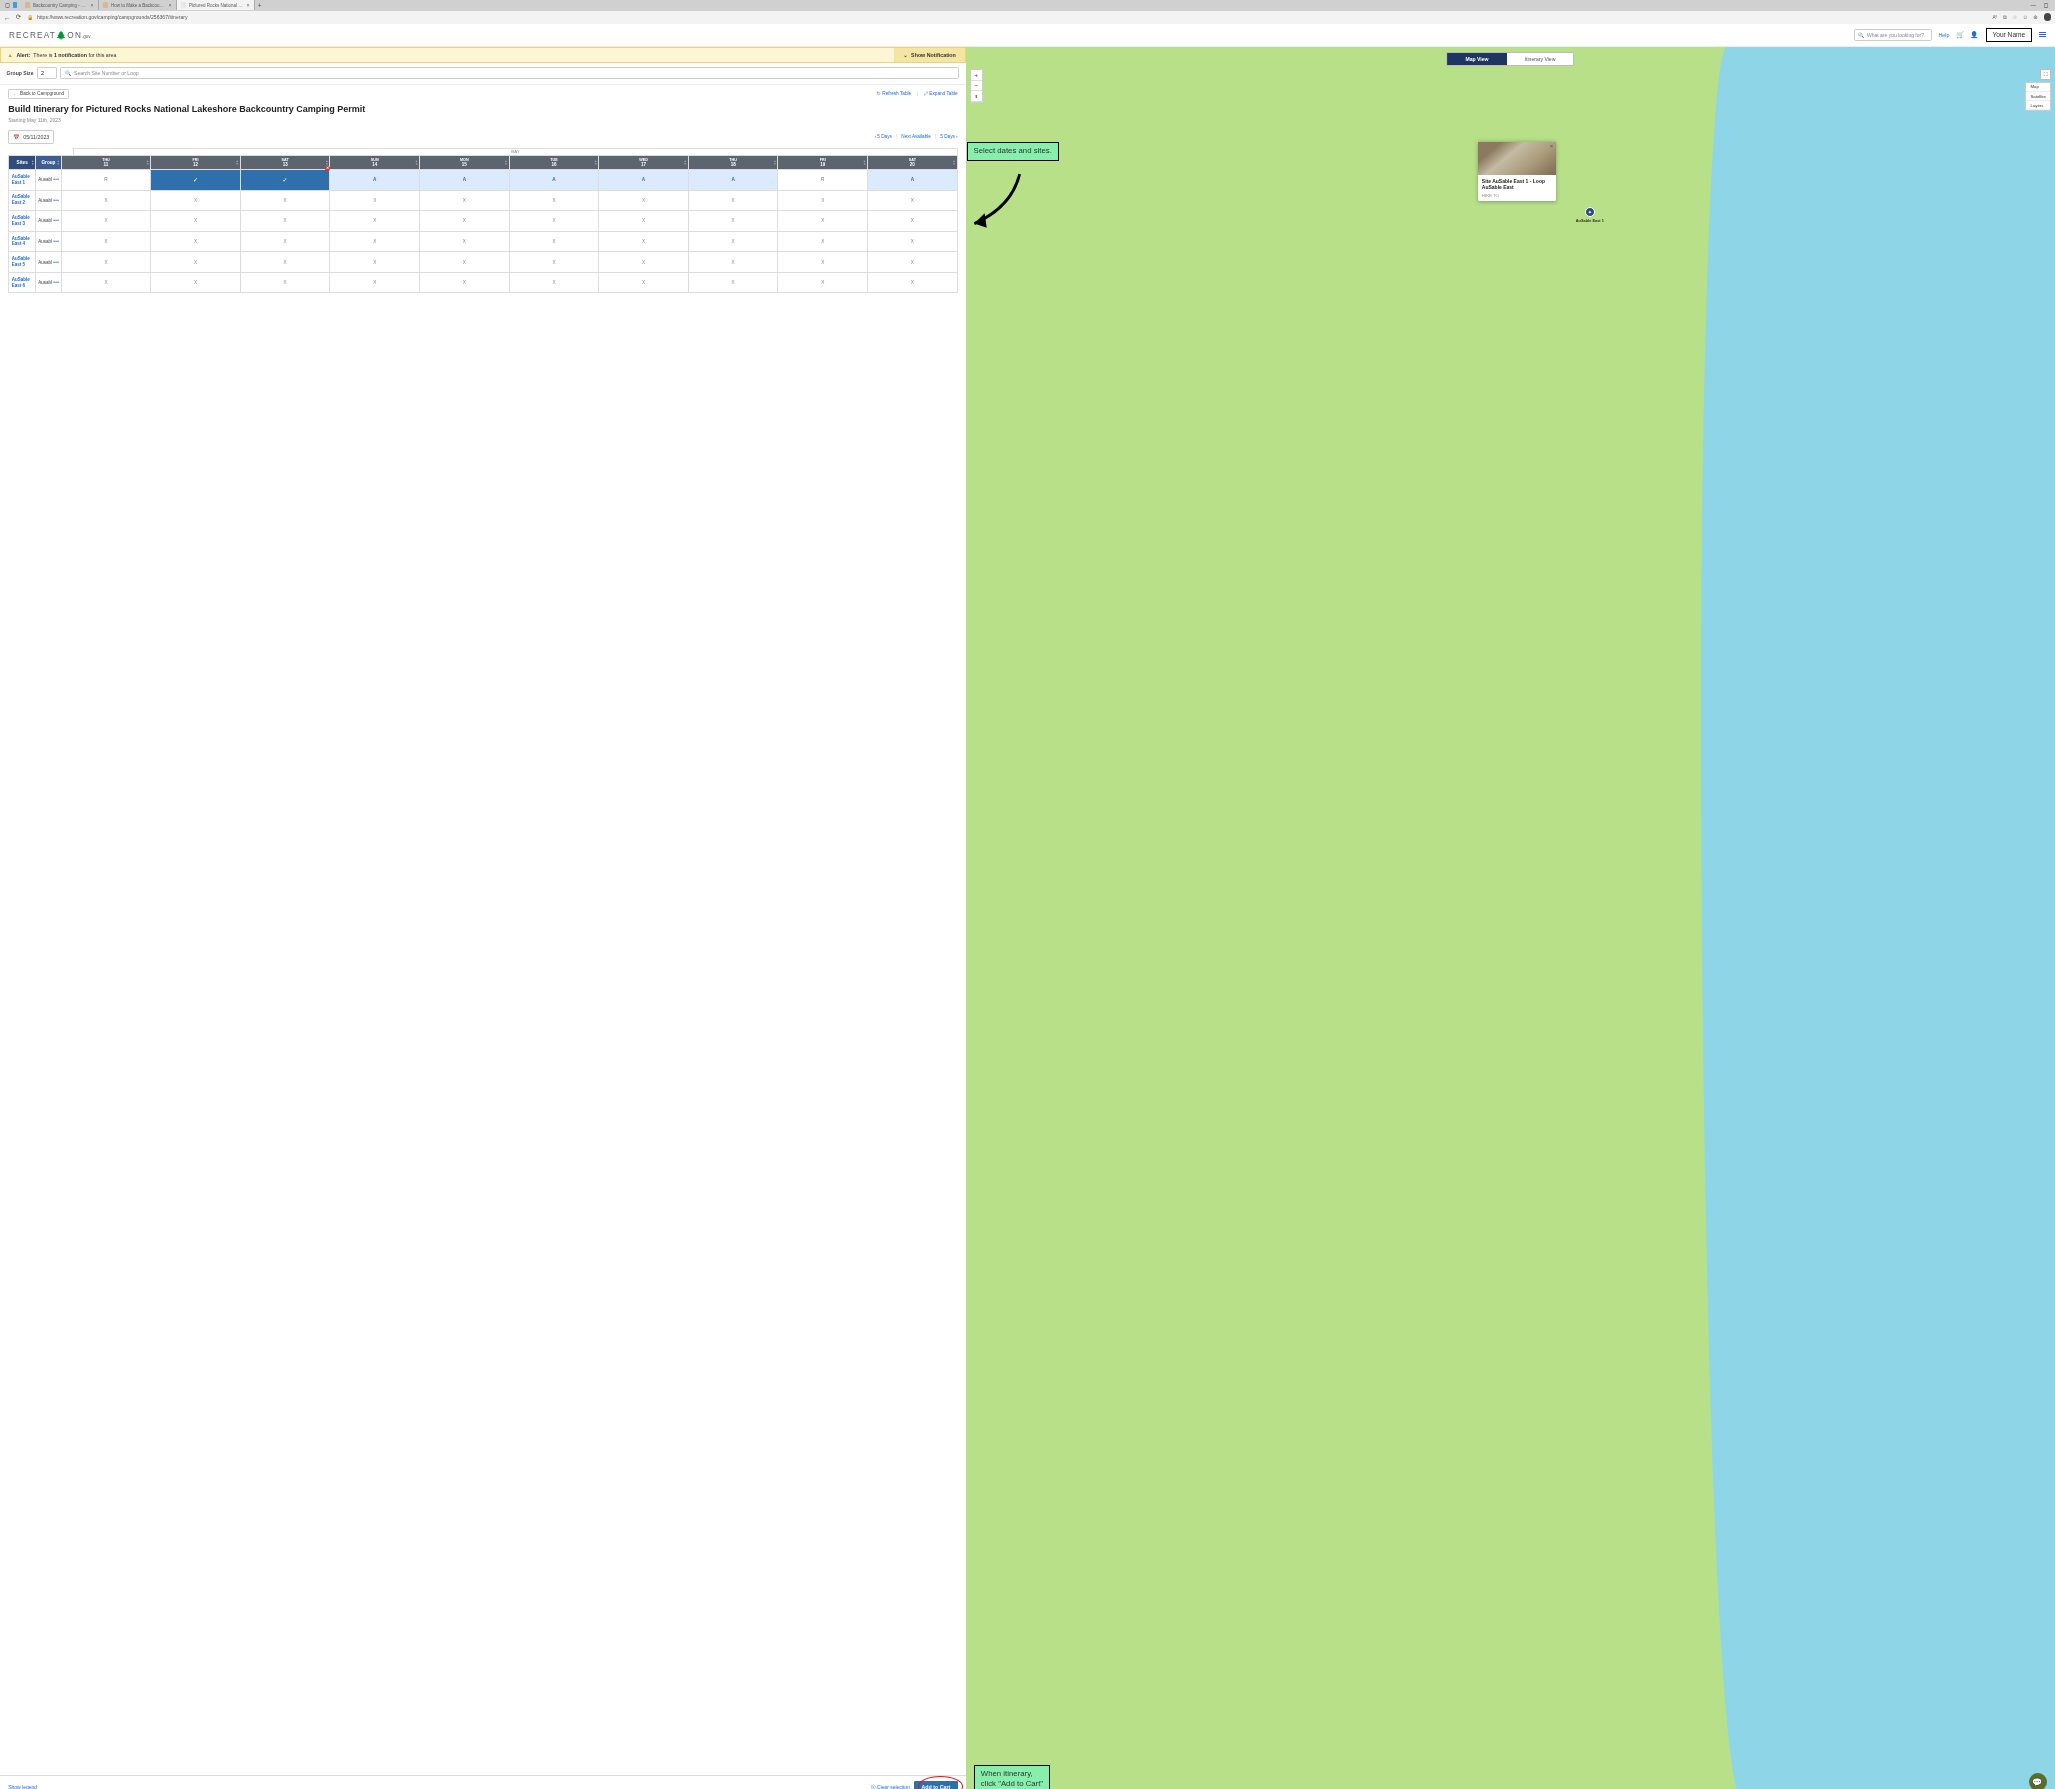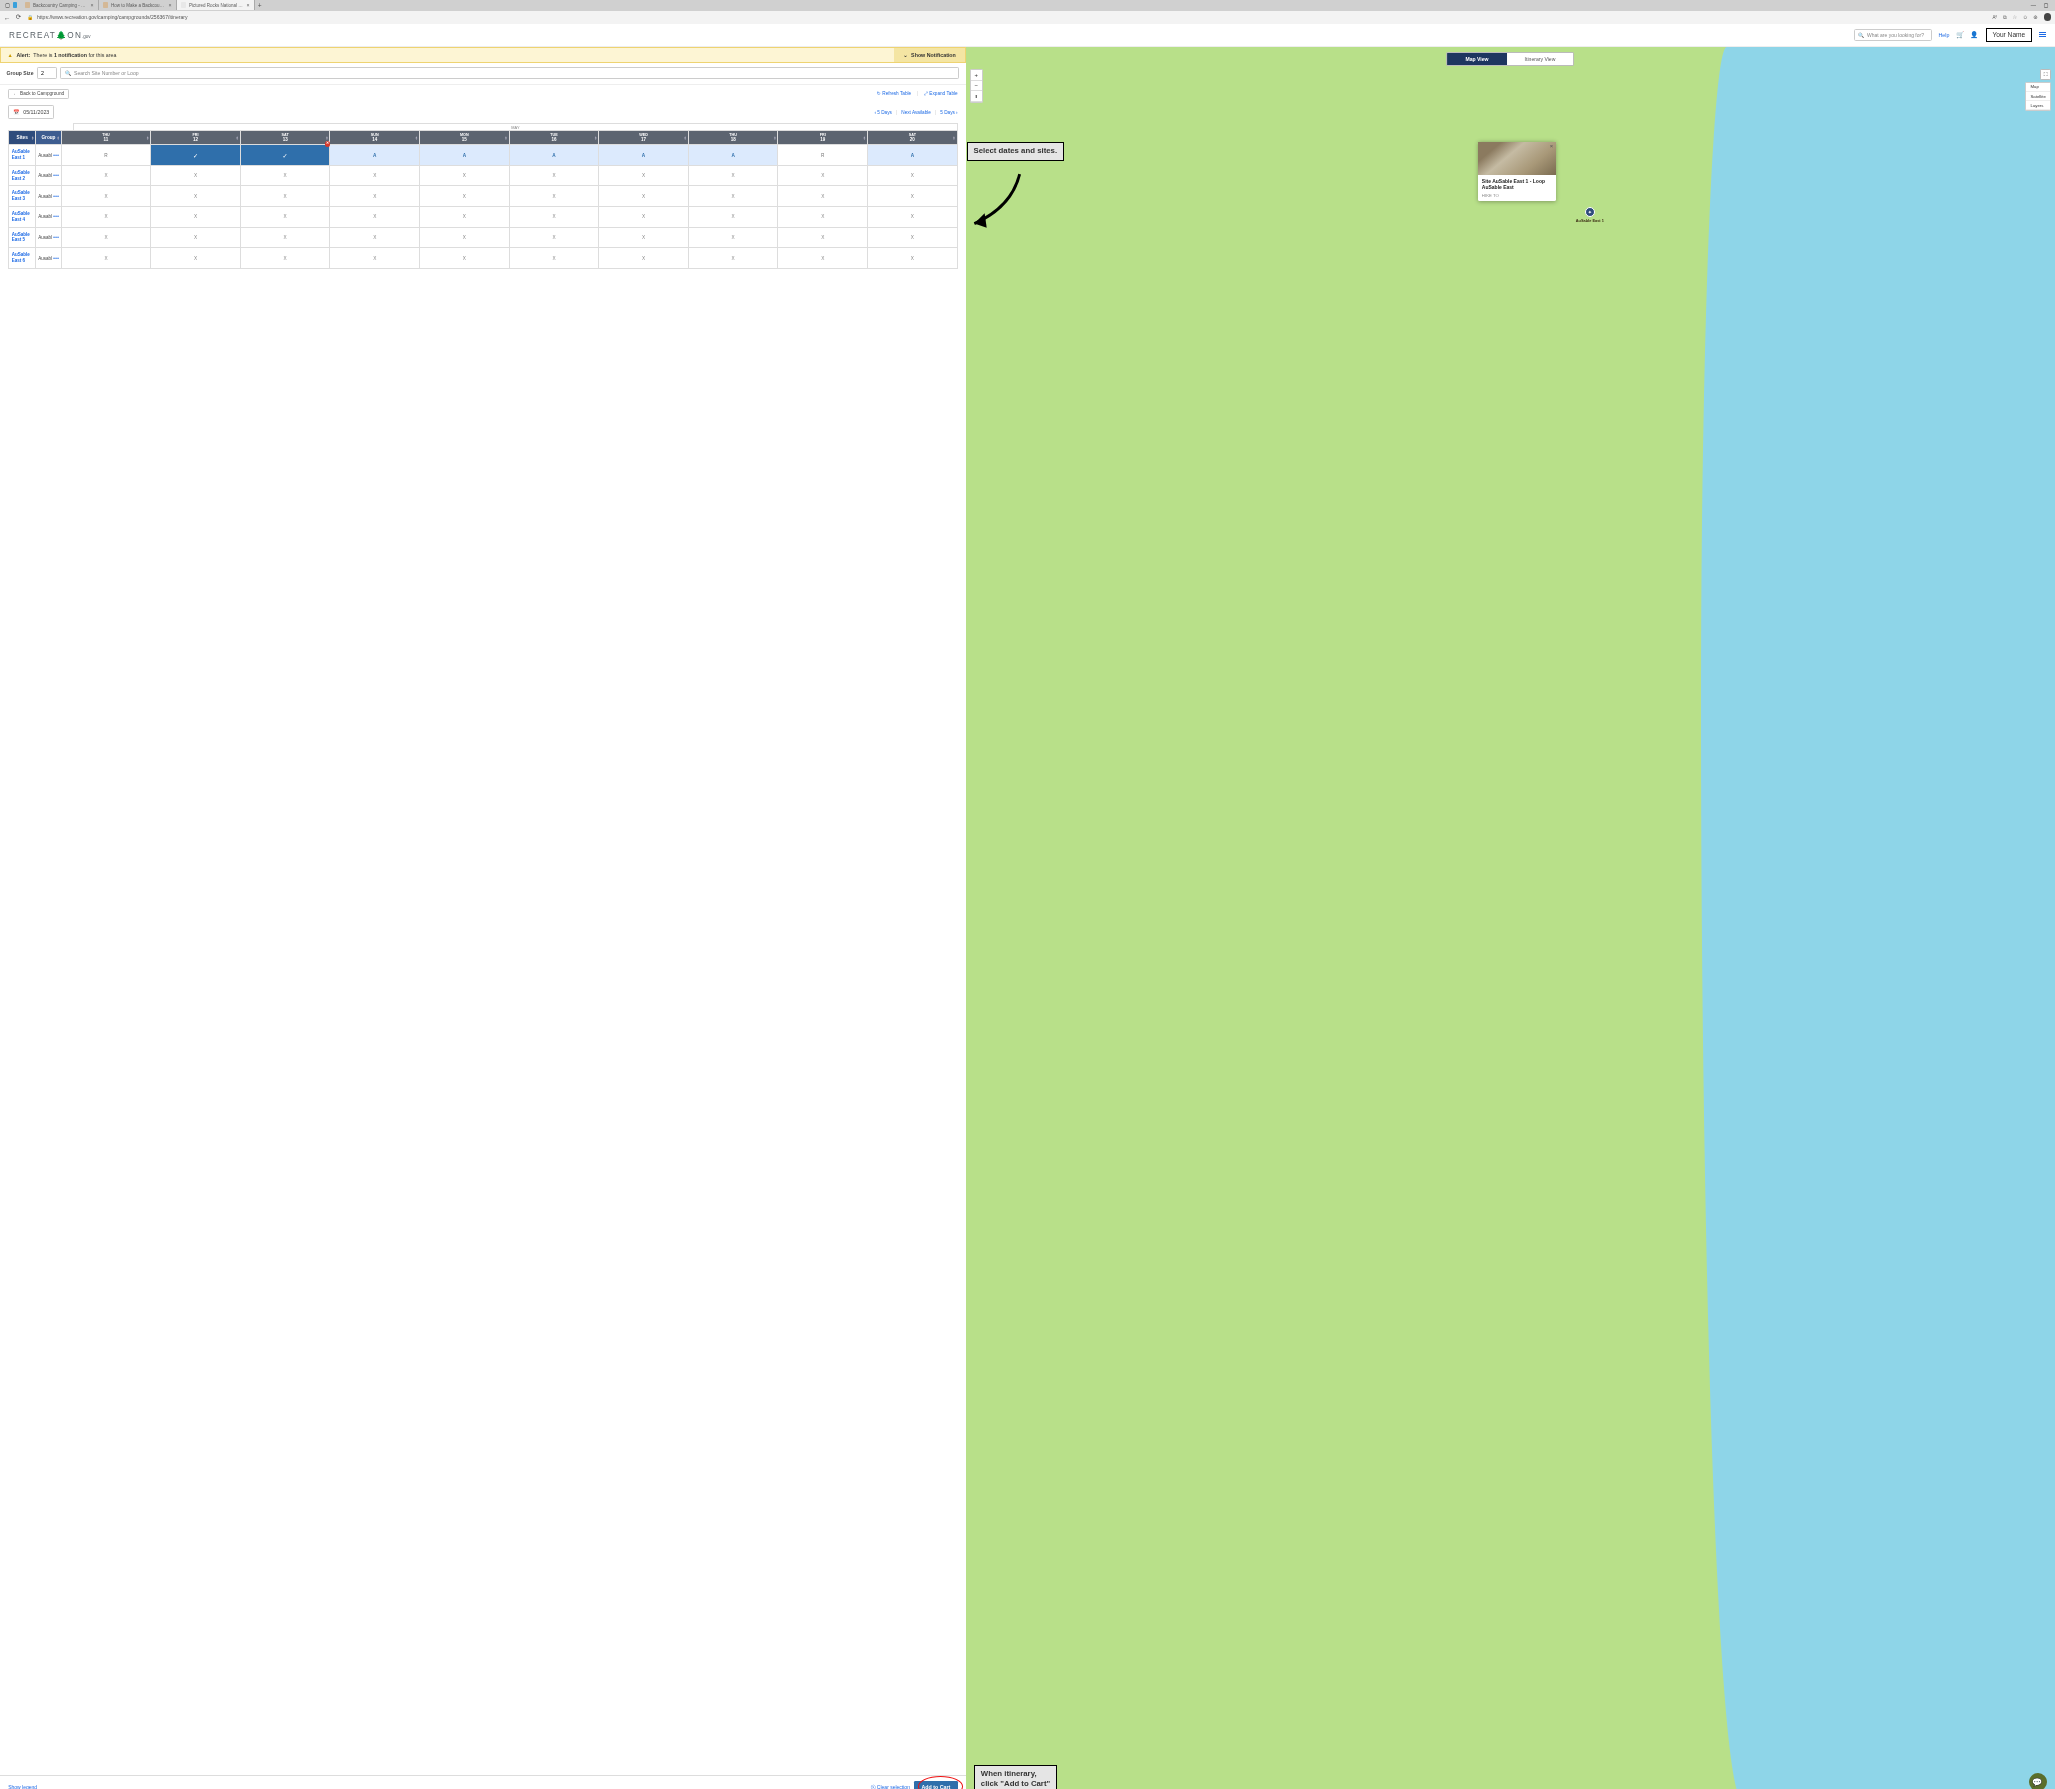--- a/index.html
+++ b/index.html
@@ -121,21 +121,21 @@
 .site-popup .title { font-size: 5px; font-weight: 700; color: #222; }
 .site-popup .hike { font-size: 4.3px; color: #888; margin-top: 2.5px; }
 
 .map-marker { position: absolute; top: 160px; left: 56%; text-align: center; z-index: 4; }
 .map-marker .pin { width: 10px; height: 10px; border-radius: 50%; background: #2f4c7c; border: 0.8px solid #fff; margin: 0 auto; color: #fff; display: flex; align-items: center; justify-content: center; font-size: 5px; }
 .map-marker .mlabel { font-size: 3.9px; font-weight: 700; color: #3a2b13; margin-top: 0.8px; }
 
 .chat-fab { position: absolute; right: 8.2px; bottom: 8.2px; width: 18px; height: 18px; border-radius: 50%; background: #5a6e2b; color: #fff; display: flex; align-items: center; justify-content: center; font-size: 8.2px; z-index: 10; }
 
 
-.anno { position: absolute; background: #e5e5e5; border: 0.8px solid #000; padding: 3.3px 5.8px; font-size: 7.8px; line-height: 1.3; z-index: 20; font-weight: bold; }
+.anno { position: absolute; background: #86efac; border: 0.8px solid #000; padding: 3.3px 5.8px; font-size: 7.8px; line-height: 1.3; z-index: 20; }
 .anno1 { top: 95px; left: 0.8px; }
 .anno2 { bottom: 5px; left: 8.2px; }
 .arrow-svg { position: absolute; top: 123px; left: -4.1px; z-index: 19; pointer-events: none; }
 </style>
 </head>
 <body>
 
 <div class="browser-chrome">
   <div class="tab-bar">
     <div class="window-controls-left">
@@ -234,20 +234,24 @@
             <span>Refresh Table</span>
           </span>
         <span style="color:#ccc">|</span>
         <span>
             <span>⤢</span>
             <span>Expand Table</span>
           </span>
       </div>
     </div>
 
+    <div class="heading">
+      <h1>Build Itinerary for Pictured Rocks National Lakeshore Backcountry Camping Permit</h1>
+      <div class="sub">Starting May 11th, 2023</div>
+    </div>
 
     <div class="date-row">
       <div class="date-input">
         <span>📅</span>
         <span>05/11/2023</span>
       </div>
       <div class="pager">
         <span>‹ <span>5 Days</span></span>
         <span style="color:#ccc">|</span>
         <span>

